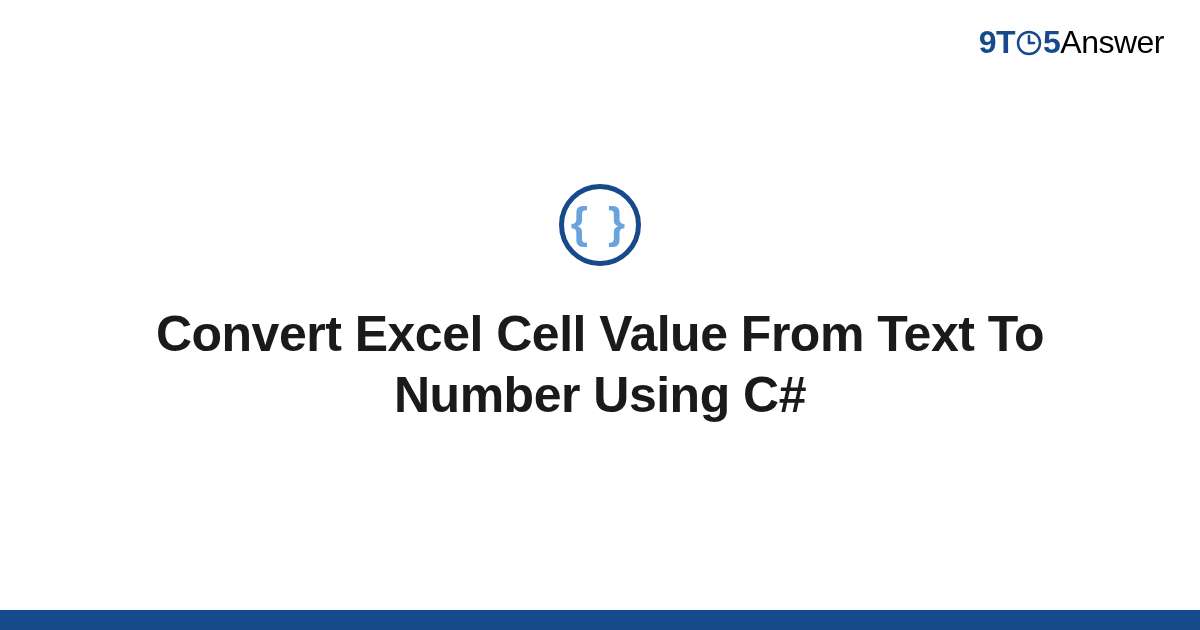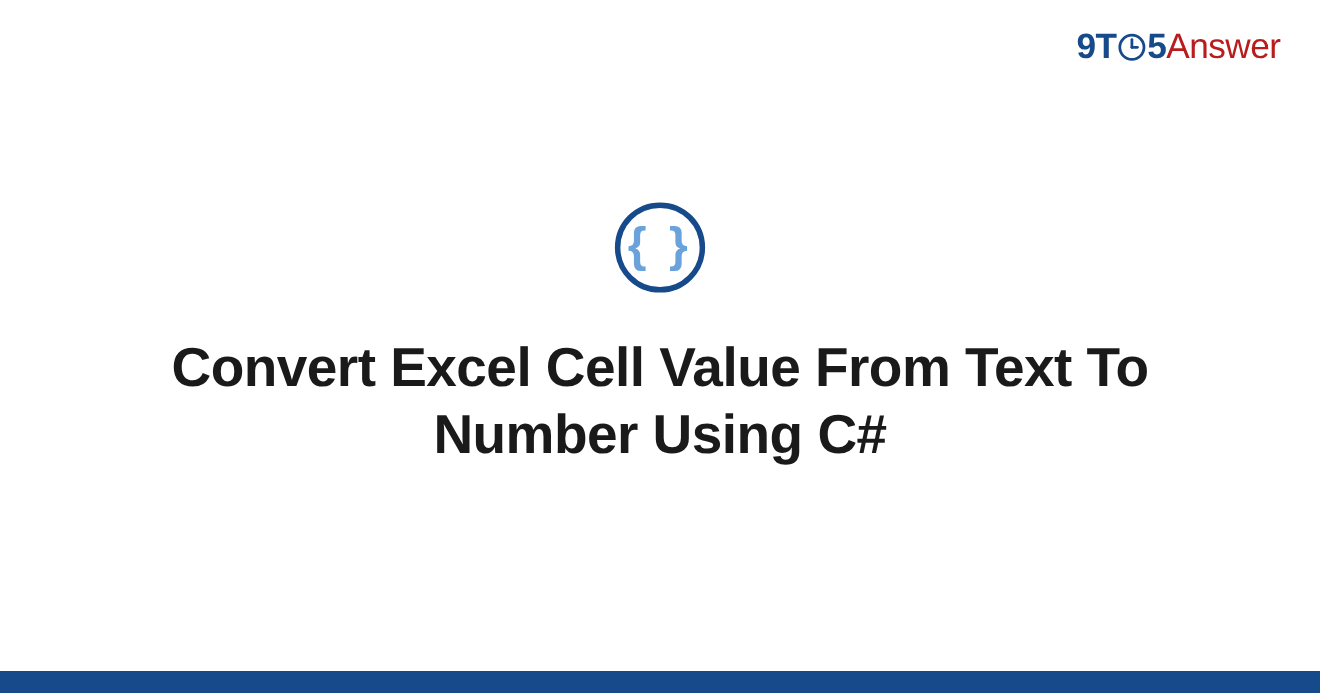--- a/index.html
+++ b/index.html
@@ -37,21 +37,21 @@
       justify-content: center;
       width: 26px;
       height: 26px;
       margin: 0 1px;
       vertical-align: middle;
     }
     .brand-five {
       color: #164a8a;
     }
     .brand-answer {
-      color: #b91c1c;
+      color: #000000;
       font-weight: 400;
     }
     .content-area {
       position: absolute;
       top: 0;
       left: 0;
       right: 0;
       bottom: 20px;
       display: flex;
       flex-direction: column;

